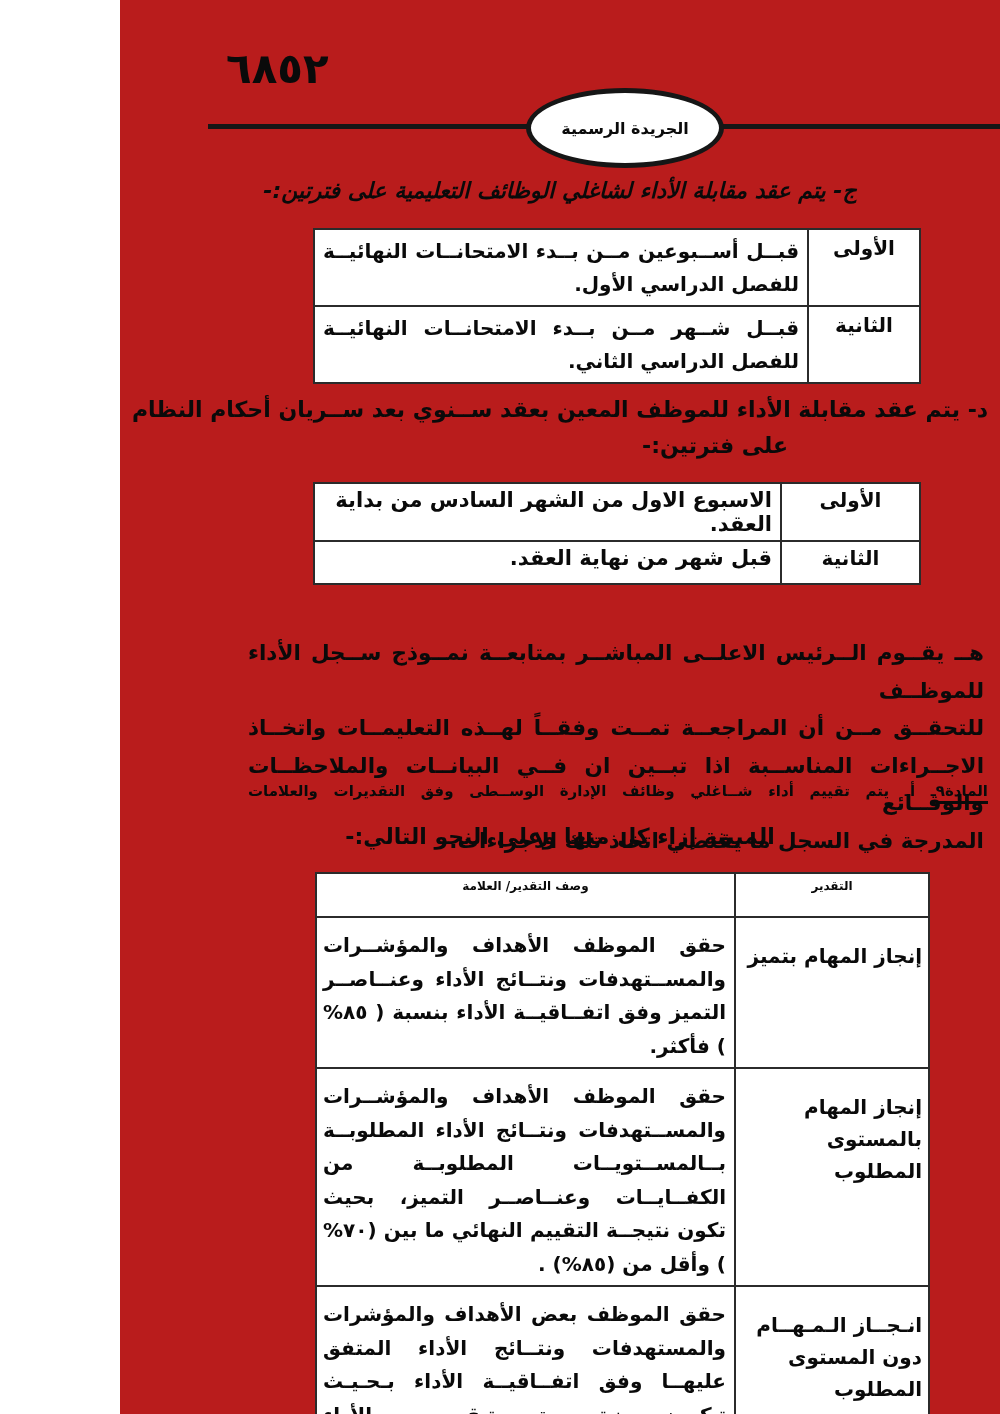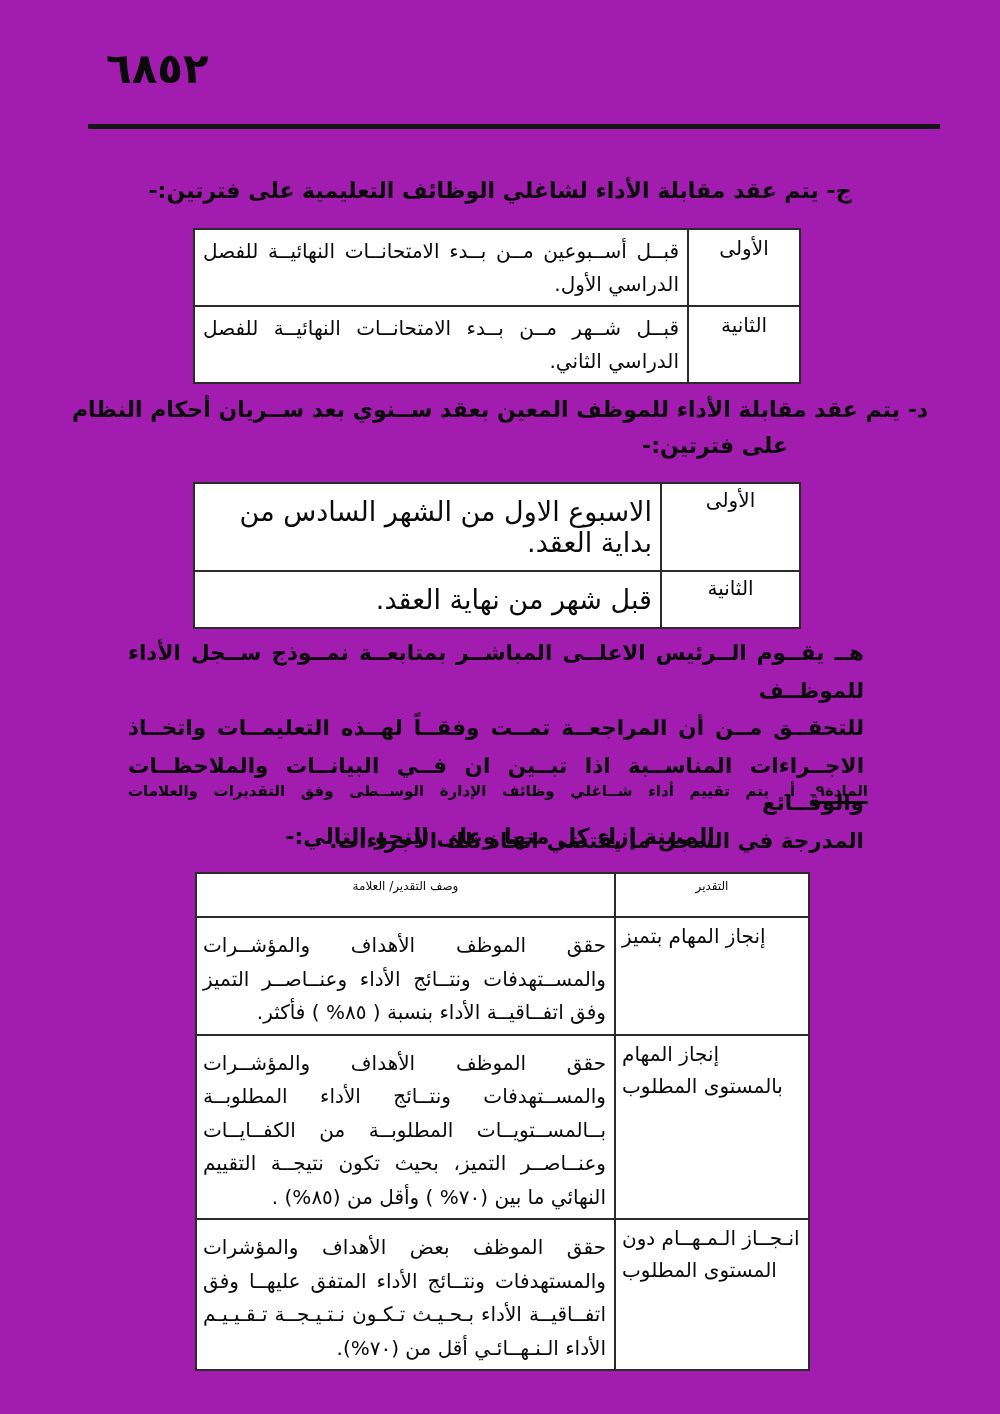--- a/index.html
+++ b/index.html
@@ -1,20 +1,20 @@
 <!DOCTYPE html>
 <html lang="ar" dir="rtl"><head>
 <meta charset="utf-8">
 <style>
   html, body { margin: 0; padding: 0; background: #ffffff; }
   .page {
     position: relative;
-    width: 1000px;
+    width: 880px;
     height: 1414px;
-    background: #a21caf;
+    background: #b91c1c;
     direction: rtl;
     font-family: "DejaVu Sans", sans-serif;
     font-weight: bold;
     color: #0a0a0a;
     overflow: hidden;
   }
   .abs { position: absolute; box-sizing: border-box; }
 
   .page-number {
     left: 106px; top: 44px;
@@ -32,21 +32,21 @@
     width: 198px; height: 80px;
     background: #ffffff;
     border: 5px solid #161616;
     border-radius: 50%;
     display: flex; align-items: center; justify-content: center;
     z-index: 2;
     font-size: 16px;
   }
 
   .para { left: 0; width: 100%; font-size: 22px; line-height: 34px; }
-  .para-c  { top: 174px; text-align: center; }
+  .para-c  { top: 174px; text-align: center; font-style: italic; }
   .para-d1 { top: 393px; text-align: center; }
   .para-d2 { top: 429px; text-align: right; padding-left: 12px; padding-right: 212px; }
   .para-h {
     left: 128px; top: 594px; width: 736px;
     font-size: 21.5px; line-height: 37.5px; margin-top: 40px;
   }
   .line-just { text-align: justify; text-align-last: justify; }
   .line-center { }
   .para-m9-1 {
     left: 128px; top: 782px; width: 740px;
@@ -61,56 +61,59 @@
 
   table.doc {
     border-collapse: collapse;
     table-layout: fixed;
     direction: rtl;
     background: #ffffff;
   }
   table.doc td, table.doc th {
     border: 2px solid #2b2b2b;
     vertical-align: top;
-    font-weight: normal;
+    font-weight: bold;
     color: #0a0a0a;
   }
 
   .tbl-1 { left: 193px; top: 228px; width: 608px; }
   .tbl-1 td.lbl { width: 108px; text-align: center; padding-top: 6px; font-size: 20px; }
   .tbl-1 td.dsc { padding: 5px 8px 4px 8px; font-size: 20px; line-height: 33px;
                   text-align: justify; }
   .tbl-1 tr.r1 { height: 74px; }
   .tbl-1 tr.r2 { height: 73px; }
 
   .tbl-2 { left: 193px; top: 482px; width: 608px; }
   .tbl-2 td.lbl { width: 135px; text-align: center; padding-top: 4px; font-size: 20px; }
-  .tbl-2 td.dsc { padding: 12px 8px; font-size: 27px; text-align: right; }
+  .tbl-2 td.dsc { padding: 4px 8px; font-size: 21px; text-align: right; }
   .tbl-2 tr.r1 { height: 45px; }
   .tbl-2 tr.r2 { height: 43px; }
 
   .tbl-3 { left: 195px; top: 872px; width: 615px; }
   .tbl-3 th { height: 36px; font-size: 12px; text-align: center; padding-top: 5px; }
-  .tbl-3 td.lbl { width: 190px; text-align: left; padding: 2px 6px;
+  .tbl-3 td.lbl { width: 190px; text-align: right; padding: 22px 6px;
                   font-size: 20px; line-height: 32px; }
   .tbl-3 td.dsc { padding: 11px 8px 4px 6px; font-size: 20px; line-height: 33.5px;
                   text-align: justify; }
   .tbl-3 tr.r1 { height: 105px; }
   .tbl-3 tr.r2 { height: 135px; }
   .tbl-3 tr.r3 { height: 144px; }
 </style>
 </head>
 <body>
 
 <div class="page">
 
   <div class="abs page-number">٦٨٥٢</div>
 
   <div class="abs gazette-rule"></div>
 
+  <div class="abs gazette-oval">
+    <span>الجريدة الرسمية</span>
+  </div>
 
   <div class="abs para para-c">ج- يتم عقد مقابلة  الأداء لشاغلي الوظائف التعليمية على فترتين:-</div>
 
   <table class="abs doc tbl-1">
     <tbody>
       <tr class="r1">
         <td class="lbl">الأولى</td>
         <td class="dsc">قبــل أســبوعين مــن بــدء الامتحانــات النهائيــة للفصل الدراسي الأول.</td>
       </tr>
       <tr class="r2">

